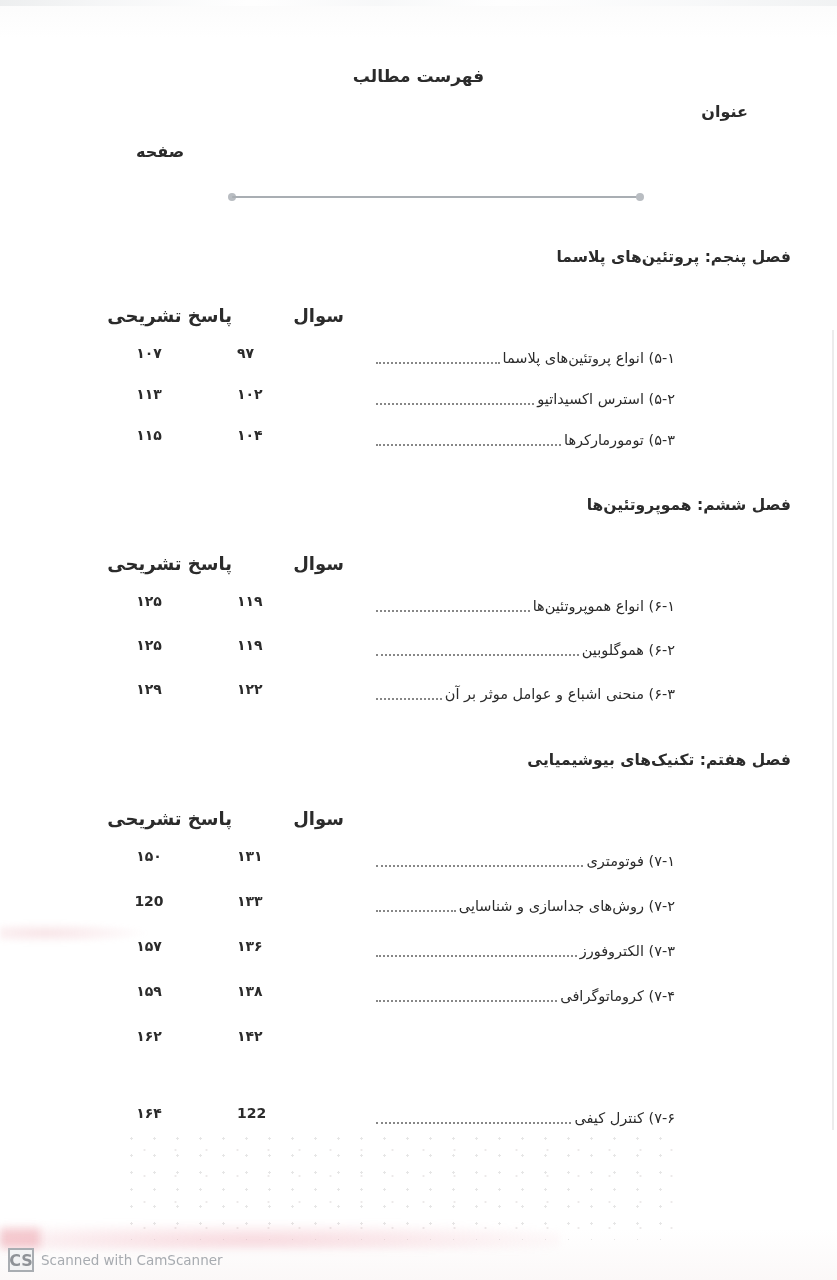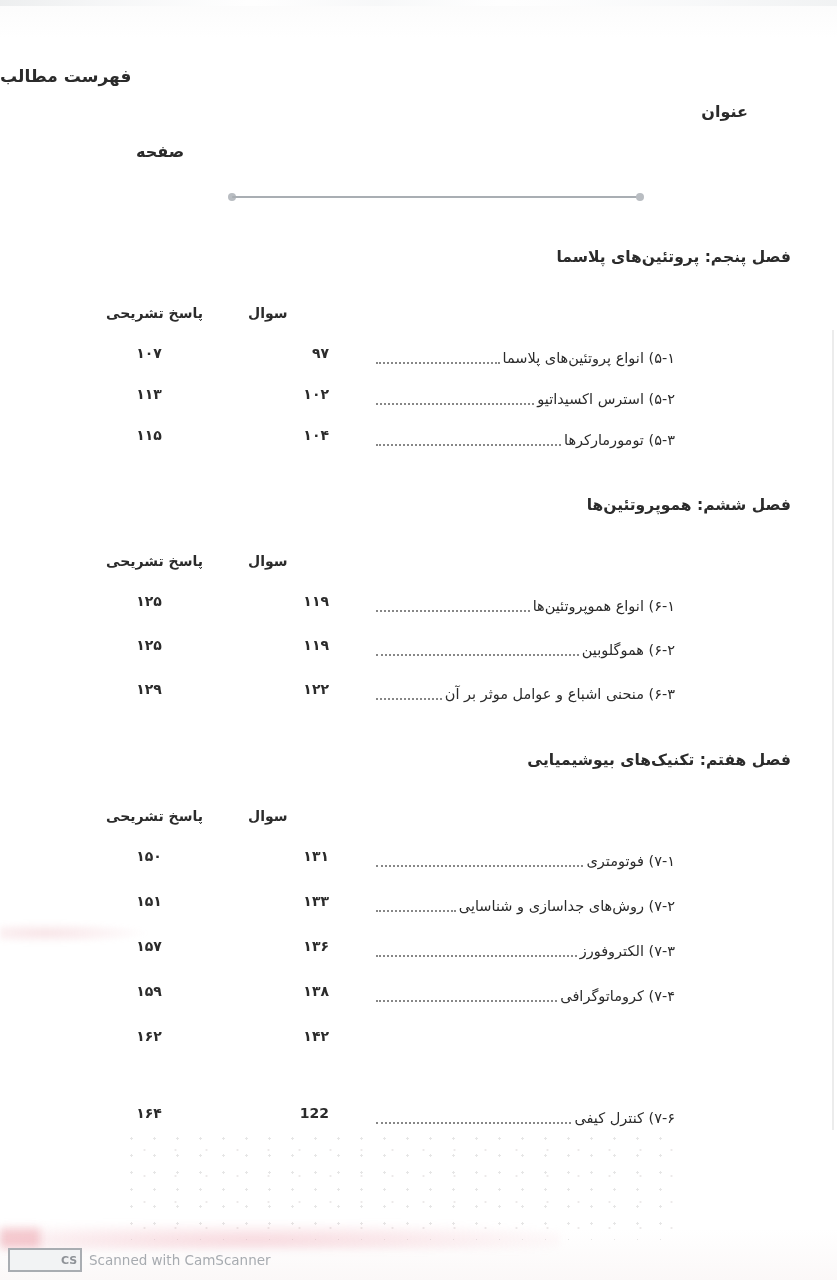--- a/index.html
+++ b/index.html
@@ -17,45 +17,45 @@
   .smudge-left{position:absolute;top:922px;left:0;width:150px;height:22px;
     background:radial-gradient(ellipse at 30% 50%,rgba(231,160,170,.28),rgba(231,160,170,0) 70%);filter:blur(2px);}
   .pink-band{position:absolute;top:1224px;left:0;width:560px;height:26px;
     background:radial-gradient(ellipse at 45% 60%,rgba(236,150,165,.34),rgba(240,180,190,.12) 60%,rgba(240,180,190,0) 85%);
     filter:blur(3px);}
   .pink-corner{position:absolute;top:1228px;left:0;width:40px;height:20px;background:rgba(230,120,135,.35);filter:blur(4px);}
   .noise{position:absolute;top:1130px;left:120px;width:560px;height:110px;opacity:.18;
     background-image:radial-gradient(circle,#7a7a7a 1px,transparent 1.2px),radial-gradient(circle,#9a8a8a 1px,transparent 1.2px);
     background-size:23px 17px,31px 26px;background-position:0 0,9px 7px;}
   
-  .toc-title{position:absolute;top:66px;left:0;width:837px;
+  .toc-title{position:absolute;top:66px;left:0;width:837px;text-align:center;
     font-size:17px;font-weight:bold;letter-spacing:.3px;}
   .col-title-right{position:absolute;top:102px;right:89px;font-size:16px;font-weight:bold;direction:rtl;}
   .col-title-left{position:absolute;top:102px;left:136px;font-size:16px;font-weight:bold;direction:rtl;margin-top:40px;}
   
   .divider{position:absolute;top:193px;left:228px;width:416px;height:8px;}
   .divider .line{position:absolute;top:3px;left:4px;right:4px;height:2px;background:#a9aeb3;border-radius:1px;}
   .divider .dotL,.divider .dotR{position:absolute;top:0;width:8px;height:8px;border-radius:50%;background:#b9bdc2;}
   .divider .dotL{left:0;} .divider .dotR{right:0;}
   
   .chapter-heading{position:absolute;right:46px;font-size:15.5px;font-weight:bold;direction:rtl;white-space:nowrap;}
-  .hdr-q,.hdr-ans{position:absolute;font-size:14px;font-weight:600;direction:rtl;text-align:left;white-space:nowrap;}
+  .hdr-q,.hdr-ans{position:absolute;font-size:18px;font-weight:600;direction:rtl;text-align:right;white-space:nowrap;}
   .hdr-q{left:248px;width:96px;}
   .hdr-ans{left:106px;width:126px;}
   .row{position:absolute;left:0;width:721px;height:26px;}
   .row .ans{position:absolute;left:103px;width:92px;text-align:center;font-size:14px;font-weight:bold;direction:rtl;}
-  .row .q{position:absolute;left:237px;width:92px;text-align:right;font-size:14px;font-weight:bold;direction:rtl;}
+  .row .q{position:absolute;left:237px;width:92px;text-align:left;font-size:14px;font-weight:bold;direction:rtl;}
   .row .tl{position:absolute;left:376px;right:46px;top:0;height:24px;direction:rtl;display:flex;align-items:flex-end;}
   .row .t{white-space:nowrap;font-size:14.5px;font-weight:500;line-height:22px;}
   .row .leader{flex:1;border-bottom:2px dotted #5f5f5f;margin:0 3px 5px 0;opacity:.75;min-width:10px;}
   
   .watermark{position:absolute;left:8px;top:1248px;display:flex;align-items:center;gap:7px;}
   .cs-icon{width:22px;height:20px;border:2px solid #a9adb2;border-radius:0;background:#f2f3f4;
-    color:#8e9297;font-size:11px;font-weight:bold;display:flex;align-items:center;justify-content:center;
-    font-family:"DejaVu Sans",sans-serif;padding-left:48px;}
+    color:#8e9297;font-size:16px;font-weight:bold;display:flex;align-items:center;justify-content:center;
+    font-family:"DejaVu Sans",sans-serif;}
   .wm-text{color:#a7abb0;font-size:13.5px;font-weight:500;}
 </style>
 </head>
 <body>
 
 <div class="page">
   <div class="edge-top"></div>
   <div class="edge-right"></div>
   <div class="smudge-left"></div>
   <div class="noise"></div>
@@ -132,21 +132,21 @@
       <div class="hdr-ans" style="top: 808px;">پاسخ تشریحی</div>
       <div class="row" style="top: 848px;">
         <span class="ans">۱۵۰</span>
         <span class="q">۱۳۱</span>
         <div class="tl">
           <span class="t">۷-۱) فوتومتری</span>
           <span class="leader"></span>
         </div>
       </div>
       <div class="row" style="top: 893px;">
-        <span class="ans">۱۵۱</span>
+        <span class="ans">120</span>
         <span class="q">۱۳۳</span>
         <div class="tl">
           <span class="t">۷-۲) روش‌های جداسازی و شناسایی</span>
           <span class="leader"></span>
         </div>
       </div>
       <div class="row" style="top: 938px;">
         <span class="ans">۱۵۷</span>
         <span class="q">۱۳۶</span>
         <div class="tl">

